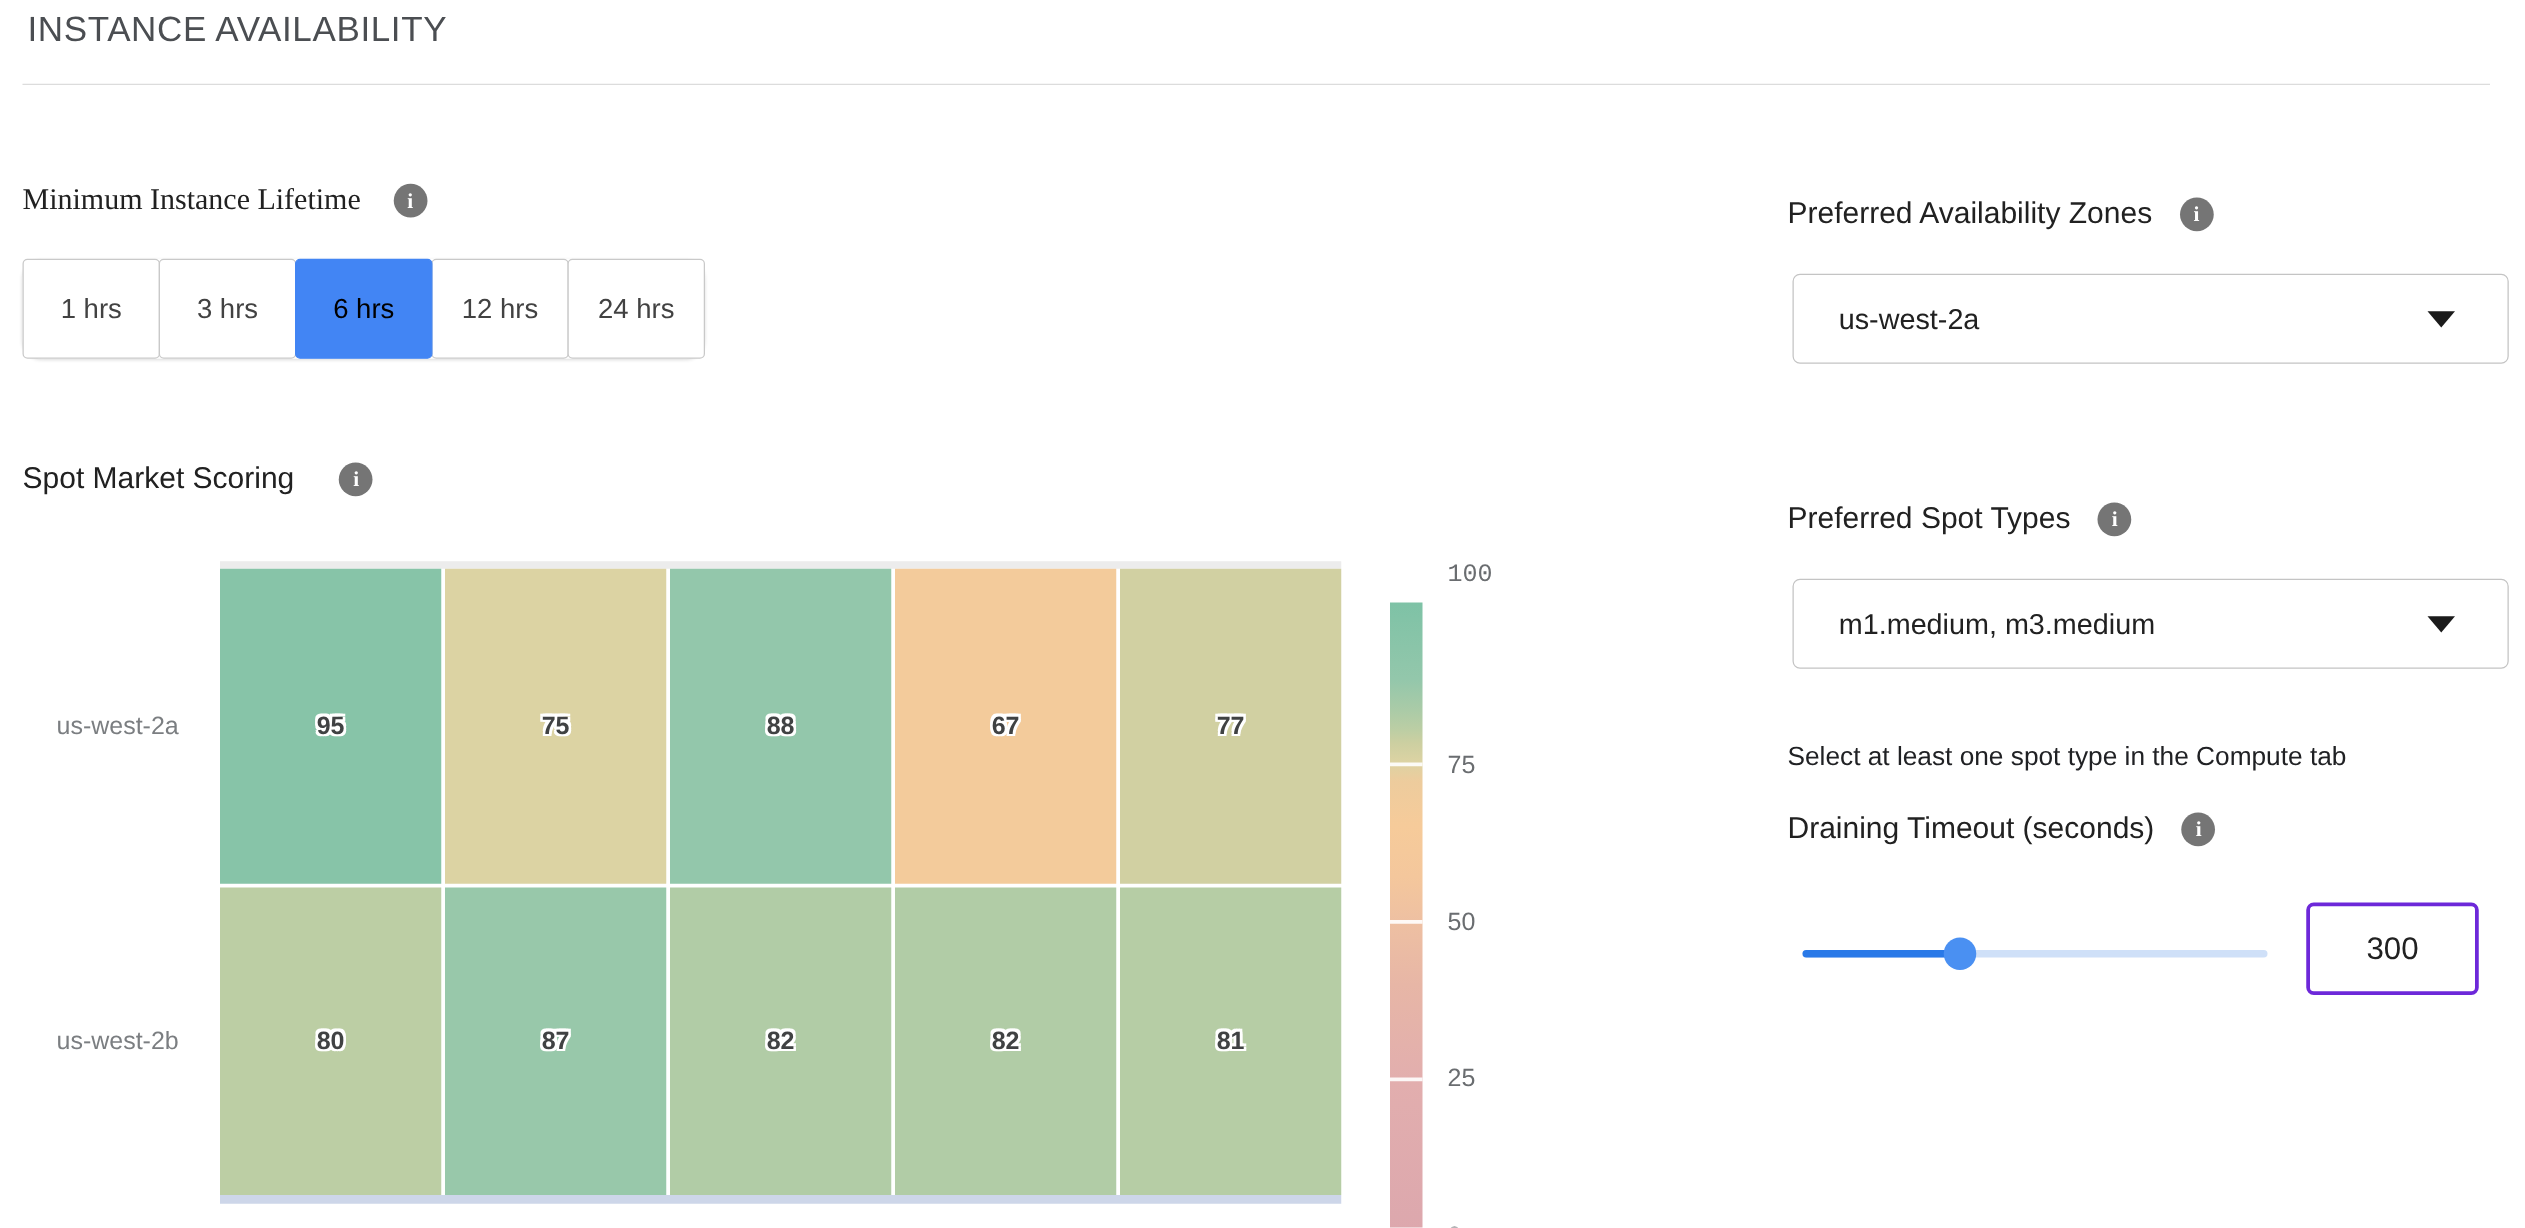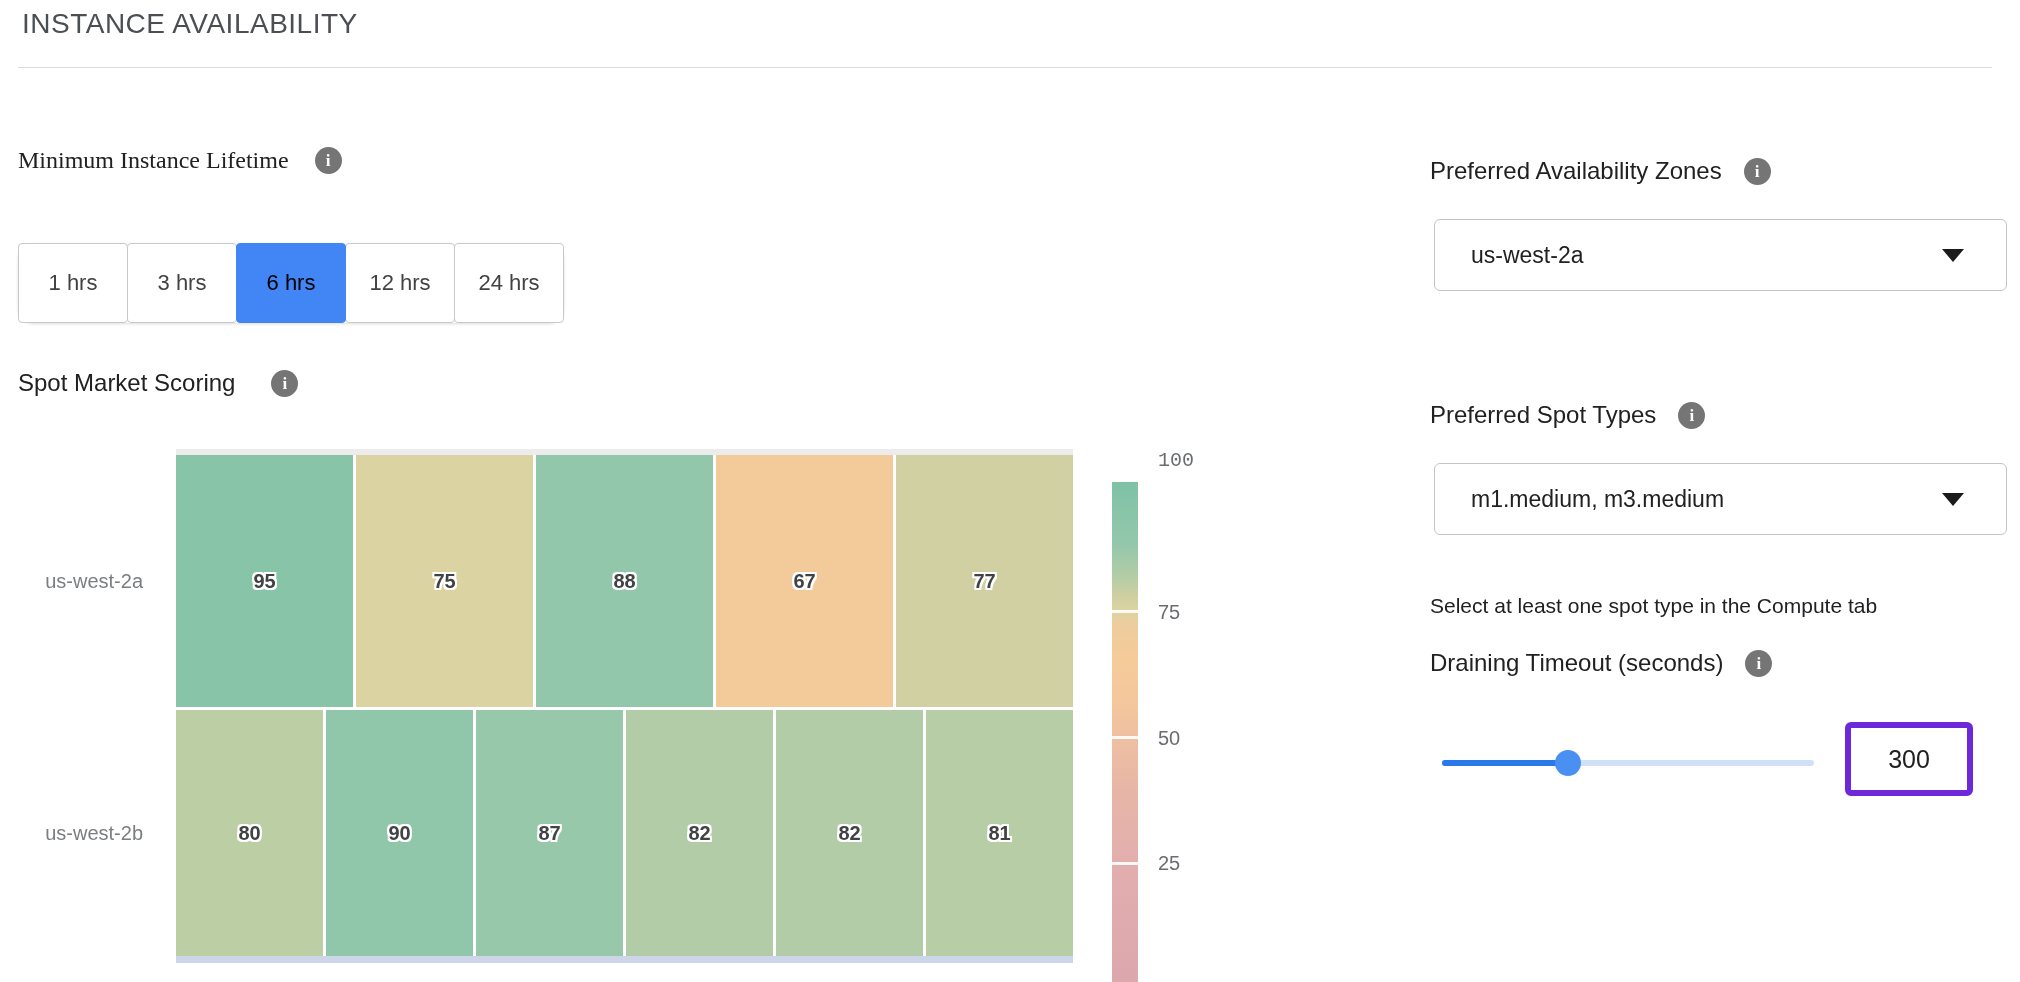--- a/index.html
+++ b/index.html
@@ -32,21 +32,21 @@
   }
   .info-icon::after {
     content: "i";
     font-family: "Liberation Serif", serif;
     font-weight: 700; font-size: 17px; line-height: 1;
   }
 
   
   .btn-group {
     position: absolute; left: 18px; top: 207px; height: 80px;
-    display: flex; box-shadow: 0 1px 3px rgba(0,0,0,0.14); border-radius: 16px; margin-top: 36px;
+    display: flex; box-shadow: 0 1px 3px rgba(0,0,0,0.14); border-radius: 16px;
   }
   .btn-group .opt {
     width: 110px; height: 80px; margin-left: -1px;
     background: #fff; border: 1px solid #c9c9c9; border-radius: 4px;
     font-family: "Liberation Sans", sans-serif;
     font-size: 22px; color: #424242; cursor: pointer;
     display: flex; align-items: center; justify-content: center;
   }
   .btn-group .opt:first-child { margin-left: 0; }
   .btn-group .opt.selected {
@@ -97,22 +97,22 @@
   .slider-track {
     position: absolute; left: 1442px; top: 760px; width: 372px; height: 6px;
     background: #cfe0f8; border-radius: 3px; cursor: pointer;
   }
   .slider-fill { position: absolute; left: 0; top: 0; height: 100%; background: #2979e8; border-radius: 3px; }
   .slider-thumb {
     position: absolute; top: -10px; width: 26px; height: 26px; margin-left: -13px;
     border-radius: 50%; background: #4a90f2; cursor: grab;
   }
   .value-box {
-    position: absolute; left: 1845px; top: 722px; width: 128px; height: 74px;
-    border: 6px solid #6d28d9; border-radius: 6px; background: #fff;
+    position: absolute; left: 1845px; top: 722px; width: 138px; height: 74px;
+    border: 3px solid #6d28d9; border-radius: 6px; background: #fff;
     font-family: "Liberation Sans", sans-serif;
     font-size: 25px; color: #212121; text-align: center; box-sizing: border-box;
   }
 </style>
 </head>
 <body>
 
 <div class="page">
 
   <div class="page-title">INSTANCE AVAILABILITY</div>
@@ -145,21 +145,20 @@
     <div class="plot-bottom"></div>
   <div class="hm-row" style="top: 6px; height: 252px;">
         <div class="hm-cell" style="background: rgb(135, 196, 168);">95</div>
         <div class="hm-cell" style="background: rgb(220, 211, 163);">75</div>
         <div class="hm-cell" style="background: rgb(147, 199, 171);">88</div>
         <div class="hm-cell" style="background: rgb(243, 203, 155);">67</div>
         <div class="hm-cell" style="background: rgb(209, 208, 162);">77</div>
       </div>
       <div class="hm-row" style="top: 261px; height: 246px;">
         <div class="hm-cell" style="background: rgb(188, 206, 164);">80</div>
-        <div class="hm-cell" style="background: rgb(144, 198, 170);">90</div>
         <div class="hm-cell" style="background: rgb(152, 200, 170);">87</div>
         <div class="hm-cell" style="background: rgb(177, 204, 166);">82</div>
         <div class="hm-cell" style="background: rgb(177, 204, 166);">82</div>
         <div class="hm-cell" style="background: rgb(182, 205, 165);">81</div>
       </div>
     </div>
 
   <div class="colorbar" id="colorbar" style="background: linear-gradient(rgb(126, 194, 166) 0%, rgb(147, 199, 171) 12%, rgb(171, 203, 167) 17%, rgb(188, 206, 164) 20%, rgb(204, 207, 161) 22%, rgb(220, 211, 163) 25%, rgb(237, 204, 157) 28%, rgb(246, 203, 154) 35%, rgb(244, 199, 156) 43%, rgb(238, 192, 162) 50%, rgb(231, 182, 166) 60%, rgb(226, 174, 174) 75%, rgb(220, 167, 173) 100%);">
       <div class="cb-break" style="top: 128.25px;"></div>
       <div class="cb-break" style="top: 254px;"></div>

